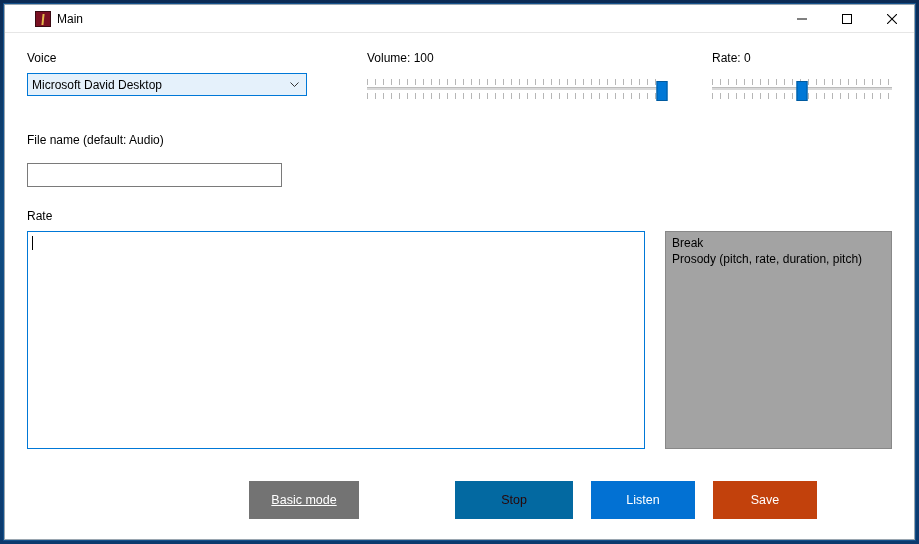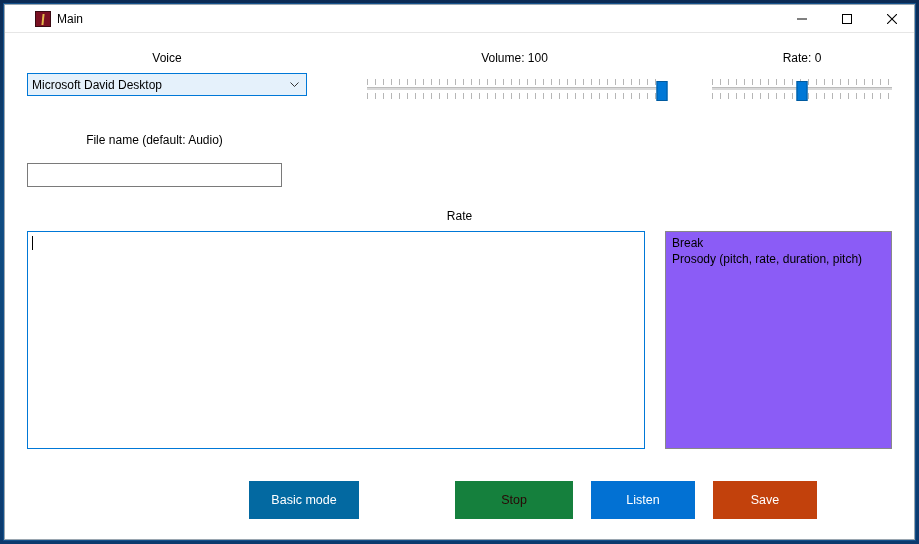--- a/index.html
+++ b/index.html
@@ -16,21 +16,21 @@
   .winbtn { width:45px; display:flex; align-items:center; justify-content:center; }
   .winbtn svg { width:10px; height:10px; }
 
   .client { flex:1; position:relative; padding: 18px 22px 22px 22px; }
 
   .row-top { display:flex; gap:50px; }
   .col-voice { width:280px; }
   .col-vol { flex:1; margin-left:10px; }
   .col-rate { width:180px; }
 
-  .label { margin-bottom:8px; display:block;text-align:center; }
+  .label { margin-bottom:8px; display:block; }
 
   .combo { width:280px; height:23px; border:1px solid #0078d7; background:#e5f1fb; display:flex; align-items:center; padding:0 4px; position:relative;justify-content:center; }
   .combo span { flex:1; white-space:nowrap; overflow:hidden; }
   .combo .chev { width:16px; height:100%; display:flex; align-items:center; justify-content:center; }
 
   .slider-wrap { padding-top:4px; }
   .track { position:relative; height:30px; }
   .track .bar { position:absolute; left:0; right:0; top:10px; height:3px; background:#d9d9d9; border-top:1px solid #bcbcbc; }
   .ticks { position:absolute; left:0; right:0; height:6px; }
   .ticks.top { top:2px; }
@@ -40,28 +40,28 @@
   }
   .thumb { position:absolute; top:4px; width:11px; height:20px; background:#0078d7; border:1px solid #005a9e; transform:translateX(-50%); }
 
   .filename { margin-top:26px; width:255px; }
   .textfield { width:255px; height:24px; border:1px solid #7a7a7a; margin-top:8px; background:#fff; padding:2px 4px; }
 
   .textlabel { margin-top:22px; }
 
   .row-mid { display:flex; gap:20px; margin-top:8px; }
   .bigtext { width:618px; height:218px; border:1px solid #0078d7; background:#fff; padding:3px 4px; font-family:"Segoe UI", sans-serif; resize:none; }
-  .sidebox { flex:1; height:218px; border:1px solid #888; background:#8b5cf6; padding:3px 6px; line-height:1.35; }
+  .sidebox { flex:1; height:218px; border:1px solid #888; background:#a3a3a3; padding:3px 6px; line-height:1.35; }
 
   .footer { position:absolute; left:0; right:0; bottom:20px; display:flex; gap:18px; padding:0 28px; justify-content:flex-start; }
   .btn { height:38px; display:flex; align-items:center; justify-content:center; color:#fff; font-size:12.5px; border:none; cursor:pointer; user-select:none; }
-  .btn-basic  { width:110px; background:#0369a1; margin-left:216px; }
+  .btn-basic  { width:110px; background:#737373; margin-left:216px;text-decoration:underline; }
   .btn-isolate{ width:110px; background:#0a0a0a; }
   .gap-big { width:60px; }
-  .btn-stop  { width:118px; background:#15803d; color:#2a0606; }
+  .btn-stop  { width:118px; background:#0369a1; color:#2a0606; }
   .btn-listen{ width:104px; background:#0271d3; }
   .btn-save  { width:104px; background:#c2410c; }
 
   .caret { display:inline-block; width:1px; height:14px; background:#000; vertical-align:top; margin-top:1px; }
 </style>
 </head>
 <body>
 
 <div class="window">
   <div class="titlebar">

